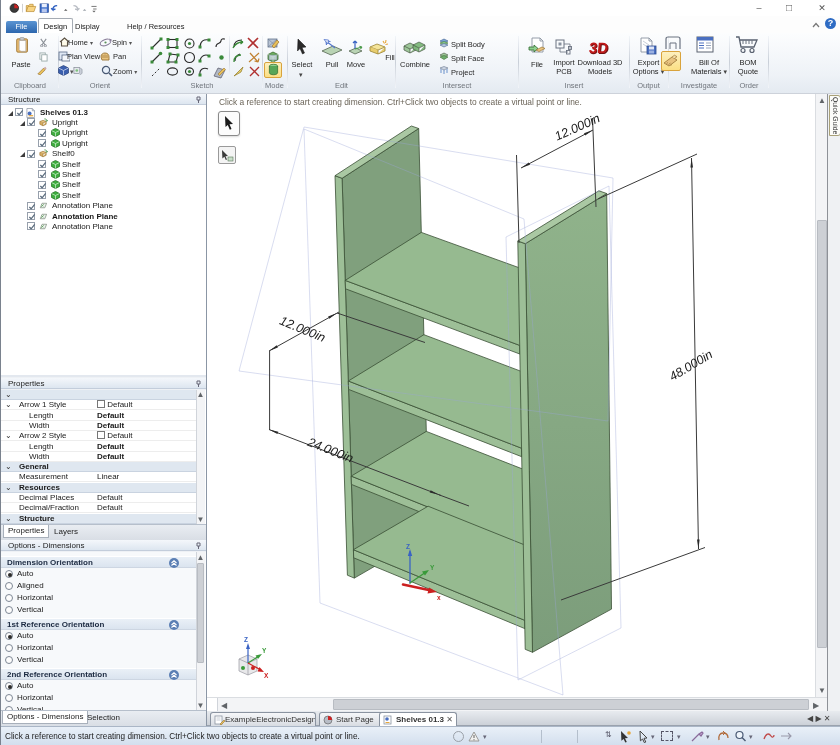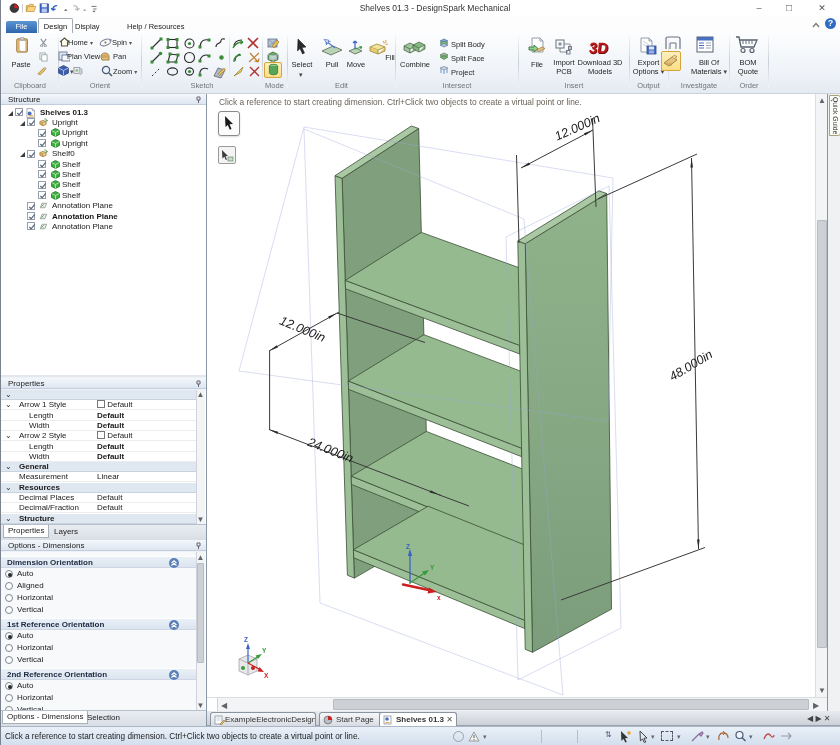--- a/index.html
+++ b/index.html
@@ -60,21 +60,20 @@
 #status{left:0;top:726px;width:840px;height:19px;background:linear-gradient(#e9f0f8,#d3dfee);border-top:1px solid #aab6c6;}
 #status .stxt{left:4px;top:5px;font-size:8.2px;color:#1c1c1c;}
 .ssep{position:absolute;top:3px;width:1px;height:13px;background:#b4bfcc;}
 svg{display:block;}
 .icon{position:absolute;}
 </style></head>
 <body>
 <div id="win">
 
 <div id="title" class="abs">
- <div class="tt abs">Shelves 01.3 - DesignSpark Mechanical</div>
  <div class="winbtn abs" style="left:745px;">–</div>
  <div class="winbtn abs" style="left:775px;font-size:10px;">□</div>
  <div class="winbtn abs" style="left:808px;">✕</div>
  <svg class="icon" width="104" height="12" viewBox="0 0 116 14" style="left:5px;top:3px;">
   <circle cx="7" cy="6" r="5" fill="#3a3a3a"></circle>
         <path d="M7 1 A5 5 0 0 1 12 6 L7 6 Z" fill="#cc2222"></path>
         <circle cx="7" cy="6" r="5" fill="none" stroke="#222" stroke-width=".8"></circle>
   <rect x="16" y="1" width="1" height="10" fill="#c8c8c8"></rect>
   <path d="M21 10 L23 4 L32 4 L30 10 Z M21 10 L21 3 L24 3 L25 1.5 L29 1.5 L29 4" fill="#f8d483" stroke="#b98a2e" stroke-width=".8"></path>
   <g transform="translate(37,0)">

